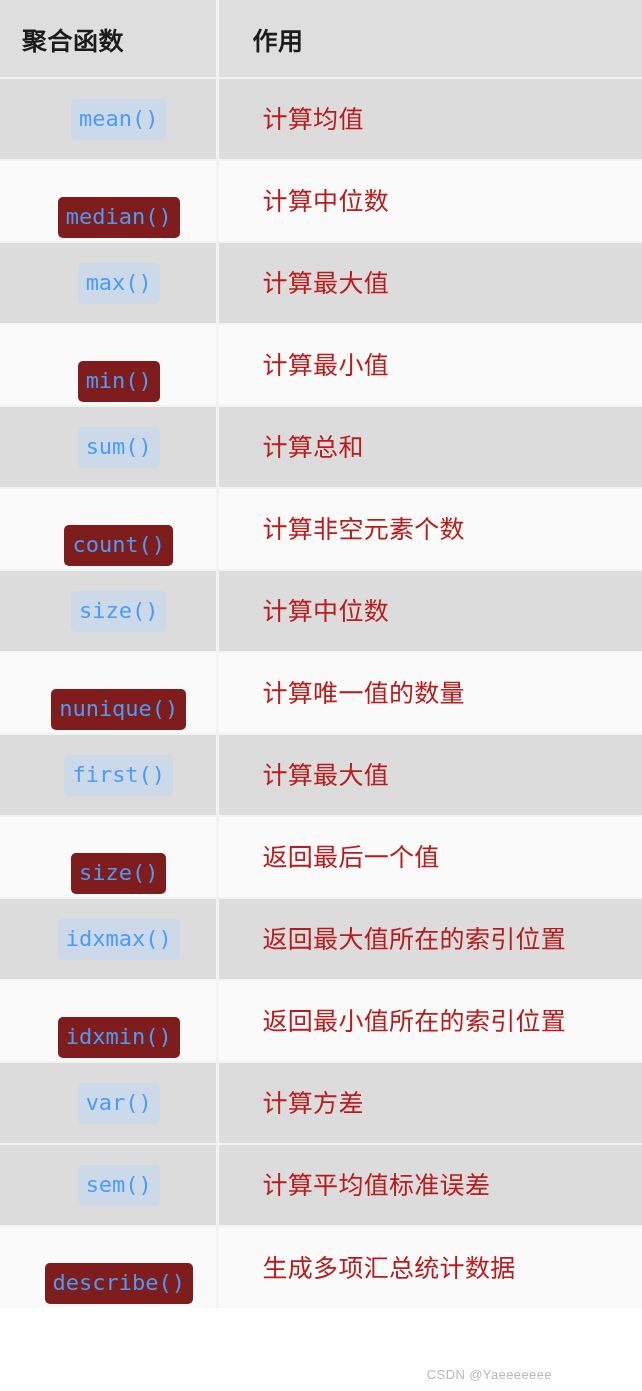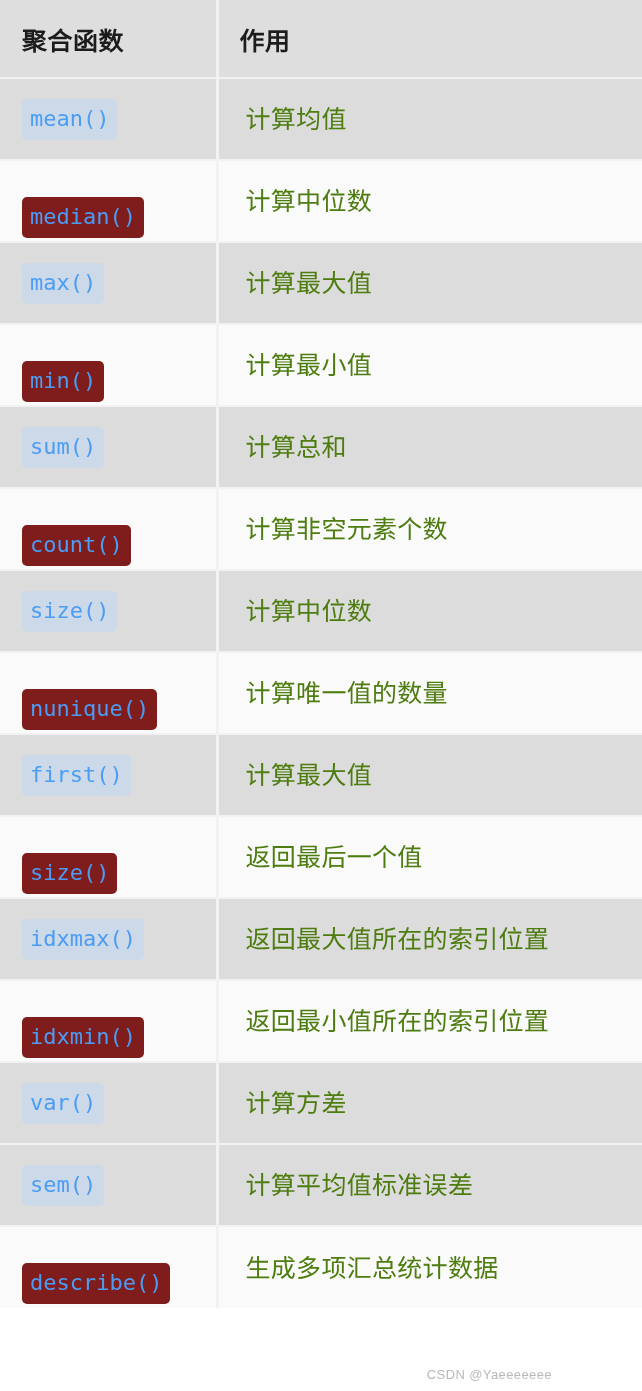--- a/index.html
+++ b/index.html
@@ -50,21 +50,21 @@
     letter-spacing: 0.5px;
     border-bottom: 2px solid #f2f2f2;
     box-sizing: border-box;
   }
 
   thead th.th-fn {
     border-right: 3px solid #f2f2f2;
   }
 
   thead th.th-desc {
-    padding-left: 21px;
+    padding-left: 34px;
   }
 
   
   tbody tr {
     height: 82px;
   }
 
   tbody tr.row-shade { background: #dcdcdc; }
   tbody tr.row-plain { background: #fafafa; }
 
@@ -73,26 +73,27 @@
     padding: 0;
     margin: 0;
     vertical-align: middle;
     box-sizing: border-box;
     border-bottom: 2px solid #f2f2f2;
   }
 
   tbody td.cell-fn {
     padding-left: 22px;
     border-right: 3px solid #f2f2f2;
+    text-align: center;
   }
 
   tbody td.cell-desc {
-    padding-left: 27px;
+    padding-left: 44px;
     font-size: 25px;
-    color: #4d7c0f;
+    color: #b91c1c;
     line-height: 1.2;
     letter-spacing: 0.3px;
   }
 
   tbody tr:last-child td {
     border-bottom: none;
   }
 
   
   .code-chip {

